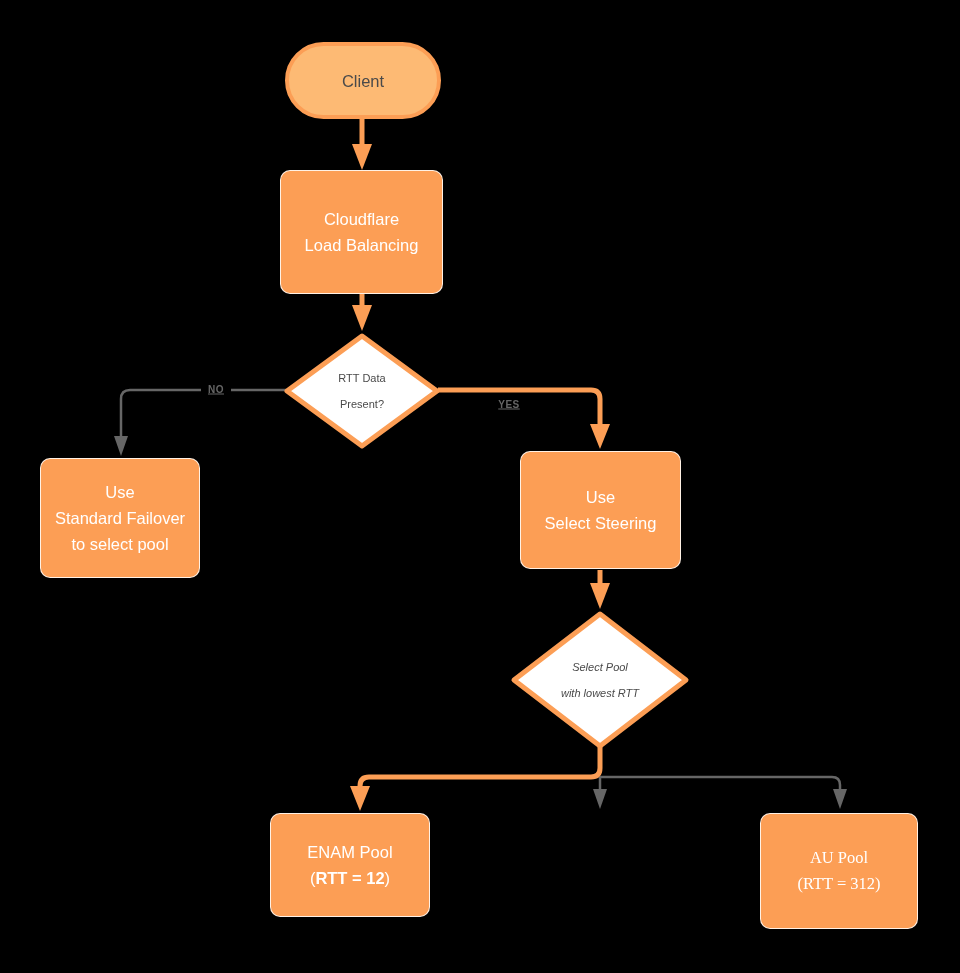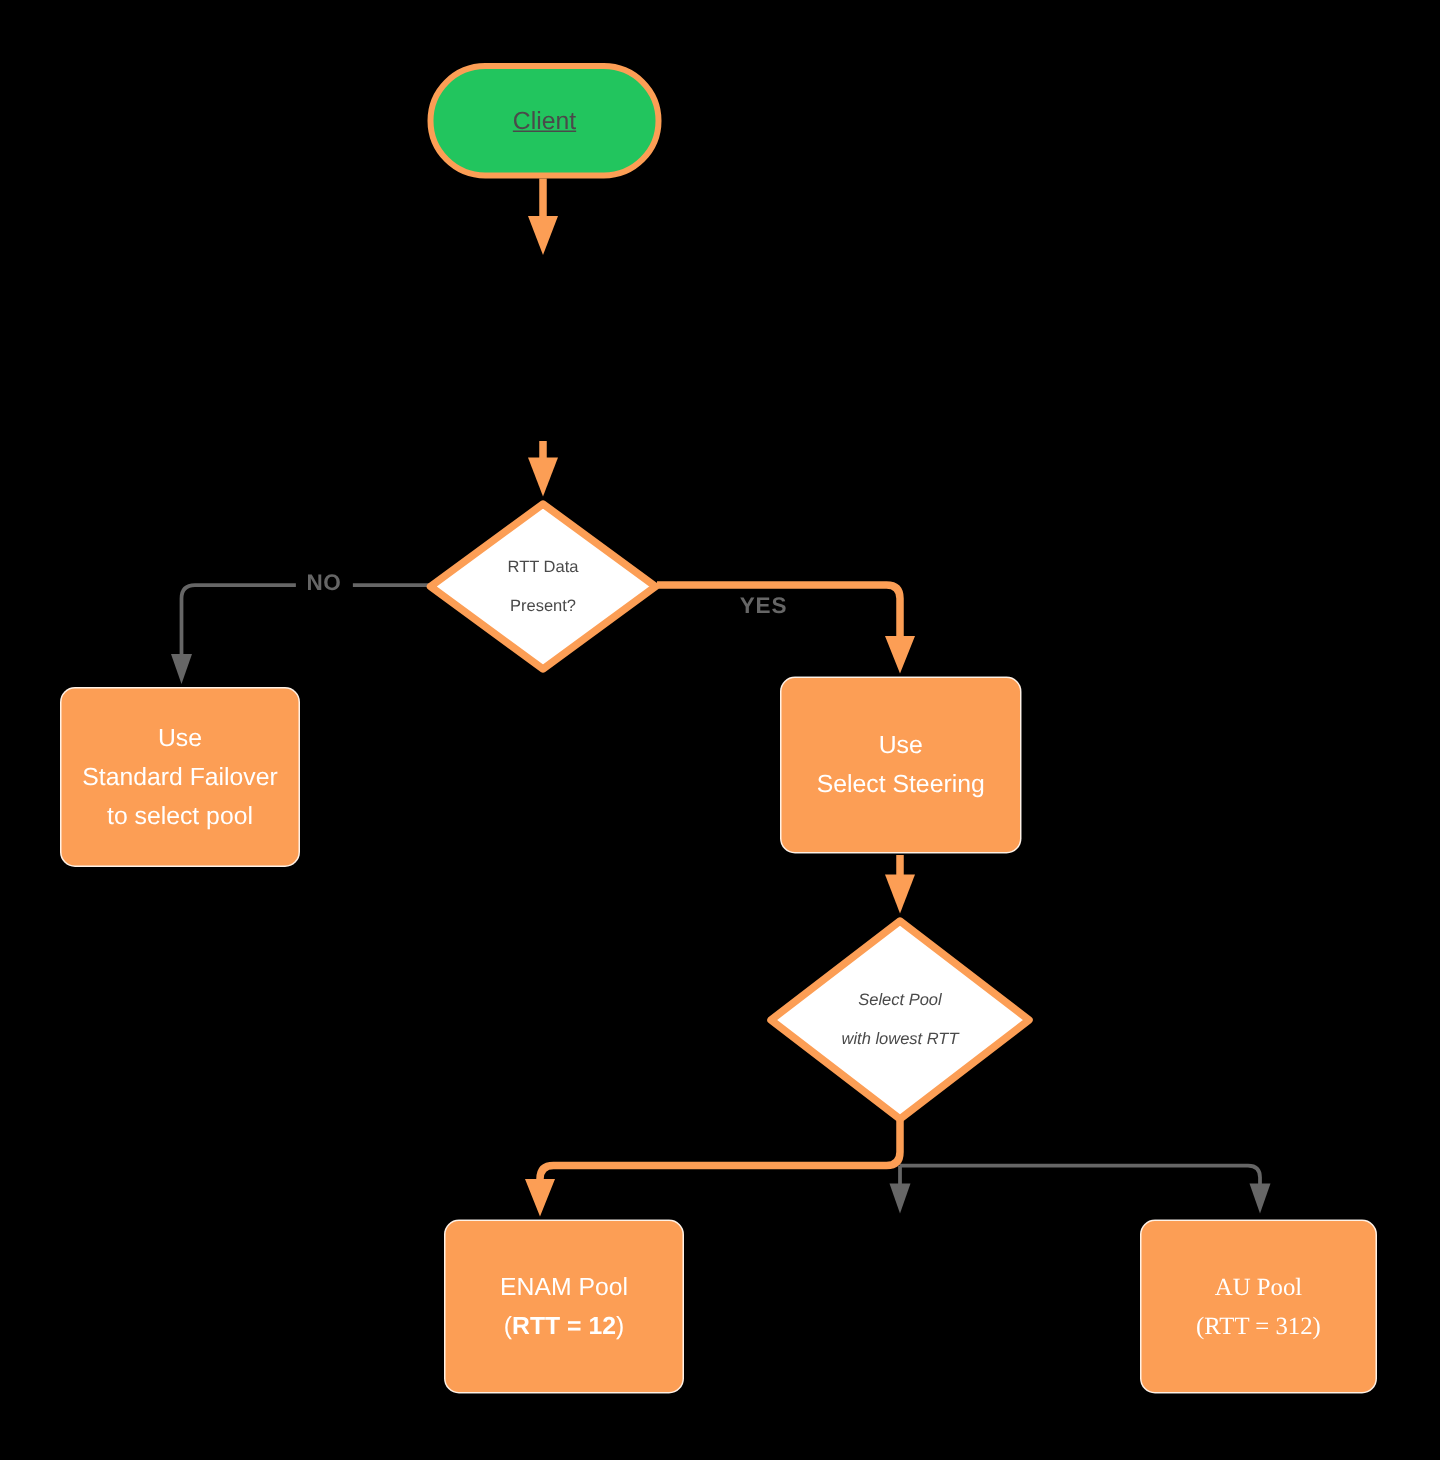--- a/index.html
+++ b/index.html
@@ -14,26 +14,26 @@
   #canvas{position:relative;width:960px;height:973px;background:var(--background);overflow:hidden;}
   #edges{position:absolute;left:0;top:0;width:960px;height:973px;}
   .edge{fill:none;}
   .edge.orange{stroke:var(--orange);stroke-width:5;}
   .edge.gray{stroke:var(--gray-line);stroke-width:2.5;}
   .head.orange{fill:var(--orange);}
   .head.gray{fill:var(--gray-line);}
   .diamond{fill:#ffffff;stroke:var(--orange);stroke-width:5;stroke-linejoin:round;}
   .node{position:absolute;display:flex;flex-direction:column;align-items:center;justify-content:center;
         text-align:center;font-size:16.5px;line-height:26px;box-sizing:border-box;}
-  .stadium{background:#22c55e;border:4.5px solid var(--orange);border-radius:42px;color:var(--dark-text);text-decoration:underline;}
+  .stadium{background:#fdba74;border:4.5px solid var(--orange);border-radius:42px;color:var(--dark-text);}
   .process{background:var(--orange);border:1.5px solid rgba(255,255,255,0.85);border-radius:10px;color:var(--white-text);}
   .diamond-label{position:absolute;transform:translate(-50%,-50%);text-align:center;color:var(--dark-text);
         font-size:11px;line-height:26px;white-space:nowrap;}
   .edge-label{position:absolute;transform:translate(-50%,-50%);background:var(--background);
-        color:var(--gray-line);font-weight:bold;font-size:15px;letter-spacing:0.5px;padding:1px 7px;}
+        color:var(--gray-line);font-weight:bold;font-size:10px;letter-spacing:0.5px;padding:1px 7px;text-decoration:underline;}
   .bold{font-weight:bold;margin-top:24px;}
 </style>
 </head>
 <body>
 
 <div id="canvas">
 
   <svg id="edges" viewBox="0 0 960 973" xmlns="http://www.w3.org/2000/svg">
 
     <path class="edge orange" d="M362,119 L362,146"></path>
@@ -61,20 +61,24 @@
     <polygon class="head gray" points="833,789 847,789 840,809"></polygon>
 
     <polygon class="diamond" points="362,336 437,391 362,446 287,391"></polygon>
     <polygon class="diamond" points="600,614 686,680 600,746 514,680"></polygon>
   </svg>
 
   <div class="node stadium" style="left:285px;top:42px;width:156px;height:77px;">
     <div>Client</div>
   </div>
 
+  <div class="node process" style="left:280px;top:170px;width:163px;height:124px;">
+    <div>Cloudflare</div>
+    <div>Load Balancing</div>
+  </div>
 
   <div class="diamond-label" style="left:362px;top:391px;">
     <div>RTT Data</div>
     <div>Present?</div>
   </div>
 
   <div class="edge-label" style="left:216px;top:389px;">NO</div>
   <div class="edge-label" style="left:509px;top:404px;">YES</div>
 
   <div class="node process" style="left:40px;top:458px;width:160px;height:120px;">
@@ -86,21 +90,21 @@
   <div class="node process" style="left:520px;top:451px;width:161px;height:118px;">
     <div>Use</div>
     <div>Select Steering</div>
   </div>
 
   <div class="diamond-label" style="left:600px;top:680px;font-style:italic;">
     <div>Select Pool</div>
     <div>with lowest RTT</div>
   </div>
 
-  <div class="node process" style="left:296px;top:813px;width:160px;height:116px;">
+  <div class="node process" style="left:270px;top:813px;width:160px;height:104px;">
     <div>ENAM Pool</div>
     <div>
       <span>(</span><span class="bold">RTT = 12</span><span>)</span>
     </div>
   </div>
 
 
   <div class="node process" style="left:760px;top:813px;width:158px;height:116px;font-family:Liberation Serif, serif;">
     <div>AU Pool</div>
     <div>(RTT = 312)</div>

